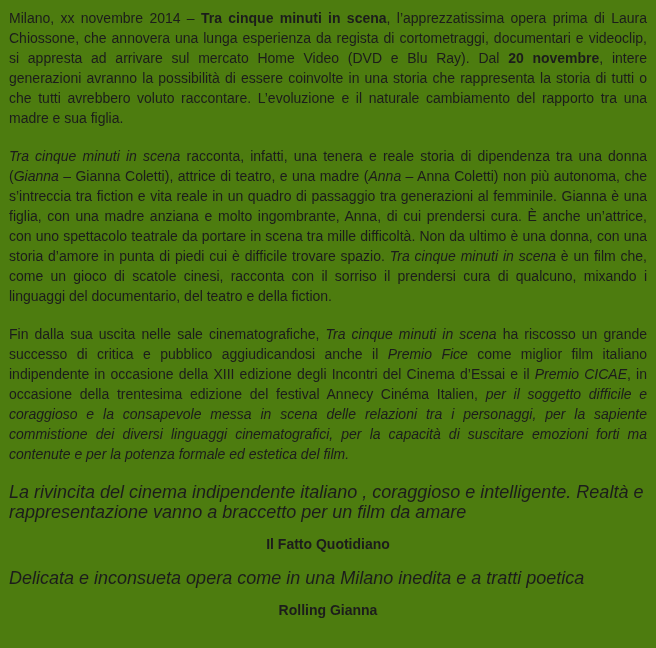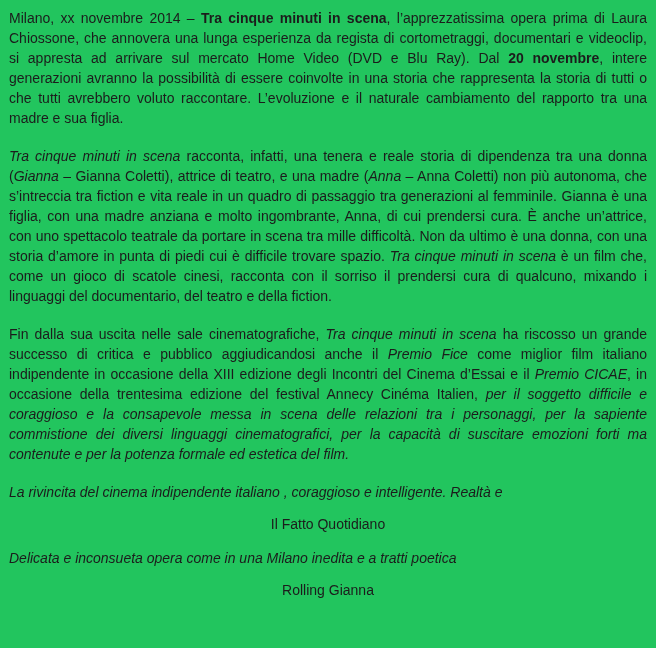--- a/index.html
+++ b/index.html
@@ -12,57 +12,57 @@
     height: 648px;
     overflow: hidden;
     font-family: "Liberation Sans", sans-serif;
     color: #1c1c1c;
   }
   .page {
     box-sizing: border-box;
     width: 656px;
     height: 648px;
     padding: 8px 9px 0 9px;
-    background: #22c55e;
+    background: #4d7c0f;
   }
   .para {
     font-size: 14px;
     line-height: 20px;
     text-align: justify;
     margin: 0 0 18px 0;
   }
   .para b { font-weight: bold; }
   .para i { font-style: italic; }
   .quote {
-    font-size: 14px;
+    font-size: 18px;
     line-height: 20px;
     font-style: italic;
     text-align: left;
     margin: 0;
   }
   .attribution {
     font-size: 14px;
     line-height: 20px;
-    font-weight: normal;
+    font-weight: bold;
     text-align: center;
     margin: 12px 0 14px 0;
   }
 </style>
 </head>
 <body>
 
 <div class="page">
 
   <p class="para"><span>Milano, xx novembre 2014 – </span><b>Tra cinque minuti in scena</b><span>, l’apprezzatissima opera prima di Laura Chiossone, che annovera una lunga esperienza da regista di cortometraggi, documentari e videoclip, si appresta ad arrivare sul mercato Home Video (DVD e Blu Ray). Dal </span><b>20 novembre</b><span>, intere generazioni avranno la possibilità di essere coinvolte in una storia che rappresenta la storia di tutti o che tutti avrebbero voluto raccontare. L’evoluzione e il naturale cambiamento del rapporto tra una madre e sua figlia.</span></p>
 
   <p class="para"><i>Tra cinque minuti in scena</i><span> racconta, infatti, una tenera e reale storia di dipendenza tra una donna (</span><i>Gianna</i><span> – Gianna Coletti), attrice di teatro, e una madre (</span><i>Anna</i><span> – Anna Coletti) non più autonoma, che s’intreccia tra fiction e vita reale in un quadro di passaggio tra generazioni al femminile. Gianna è una figlia, con una madre anziana e molto ingombrante, Anna, di cui prendersi cura. È anche un’attrice, con uno spettacolo teatrale da portare in scena tra mille difficoltà. Non da ultimo è una donna, con una storia d’amore in punta di piedi cui è difficile trovare spazio. </span><i>Tra cinque minuti in scena</i><span> è un film che, come un gioco di scatole cinesi, racconta con il sorriso il prendersi cura di qualcuno, mixando i linguaggi del documentario, del teatro e della fiction.</span></p>
 
   <p class="para"><span>Fin dalla sua uscita nelle sale cinematografiche, </span><i>Tra cinque minuti in scena</i><span> ha riscosso un grande successo di critica e pubblico aggiudicandosi anche il </span><i>Premio Fice</i><span> come miglior film italiano indipendente in occasione della XIII edizione degli Incontri del Cinema d’Essai e il </span><i>Premio CICAE</i><span>, in occasione della trentesima edizione del festival Annecy Cinéma Italien, </span><i>per il soggetto difficile e coraggioso e la consapevole messa in scena delle relazioni tra i personaggi, per la sapiente commistione dei diversi linguaggi cinematografici, per la capacità di suscitare emozioni forti ma contenute e per la potenza formale ed estetica del film.</i></p>
 
-  <p class="quote"><span>La rivincita del cinema indipendente italiano , coraggioso e intelligente. Realtà e</span><br></p>
+  <p class="quote"><span>La rivincita del cinema indipendente italiano , coraggioso e intelligente. Realtà e</span><br><span>rappresentazione vanno a braccetto per un film da amare</span></p>
 
   <p class="attribution">Il Fatto Quotidiano</p>
 
   <p class="quote"><span>Delicata e inconsueta opera come in una Milano inedita e a tratti poetica</span></p>
 
   <p class="attribution">Rolling Gianna</p>
 
 </div>
 
 </body></html>

